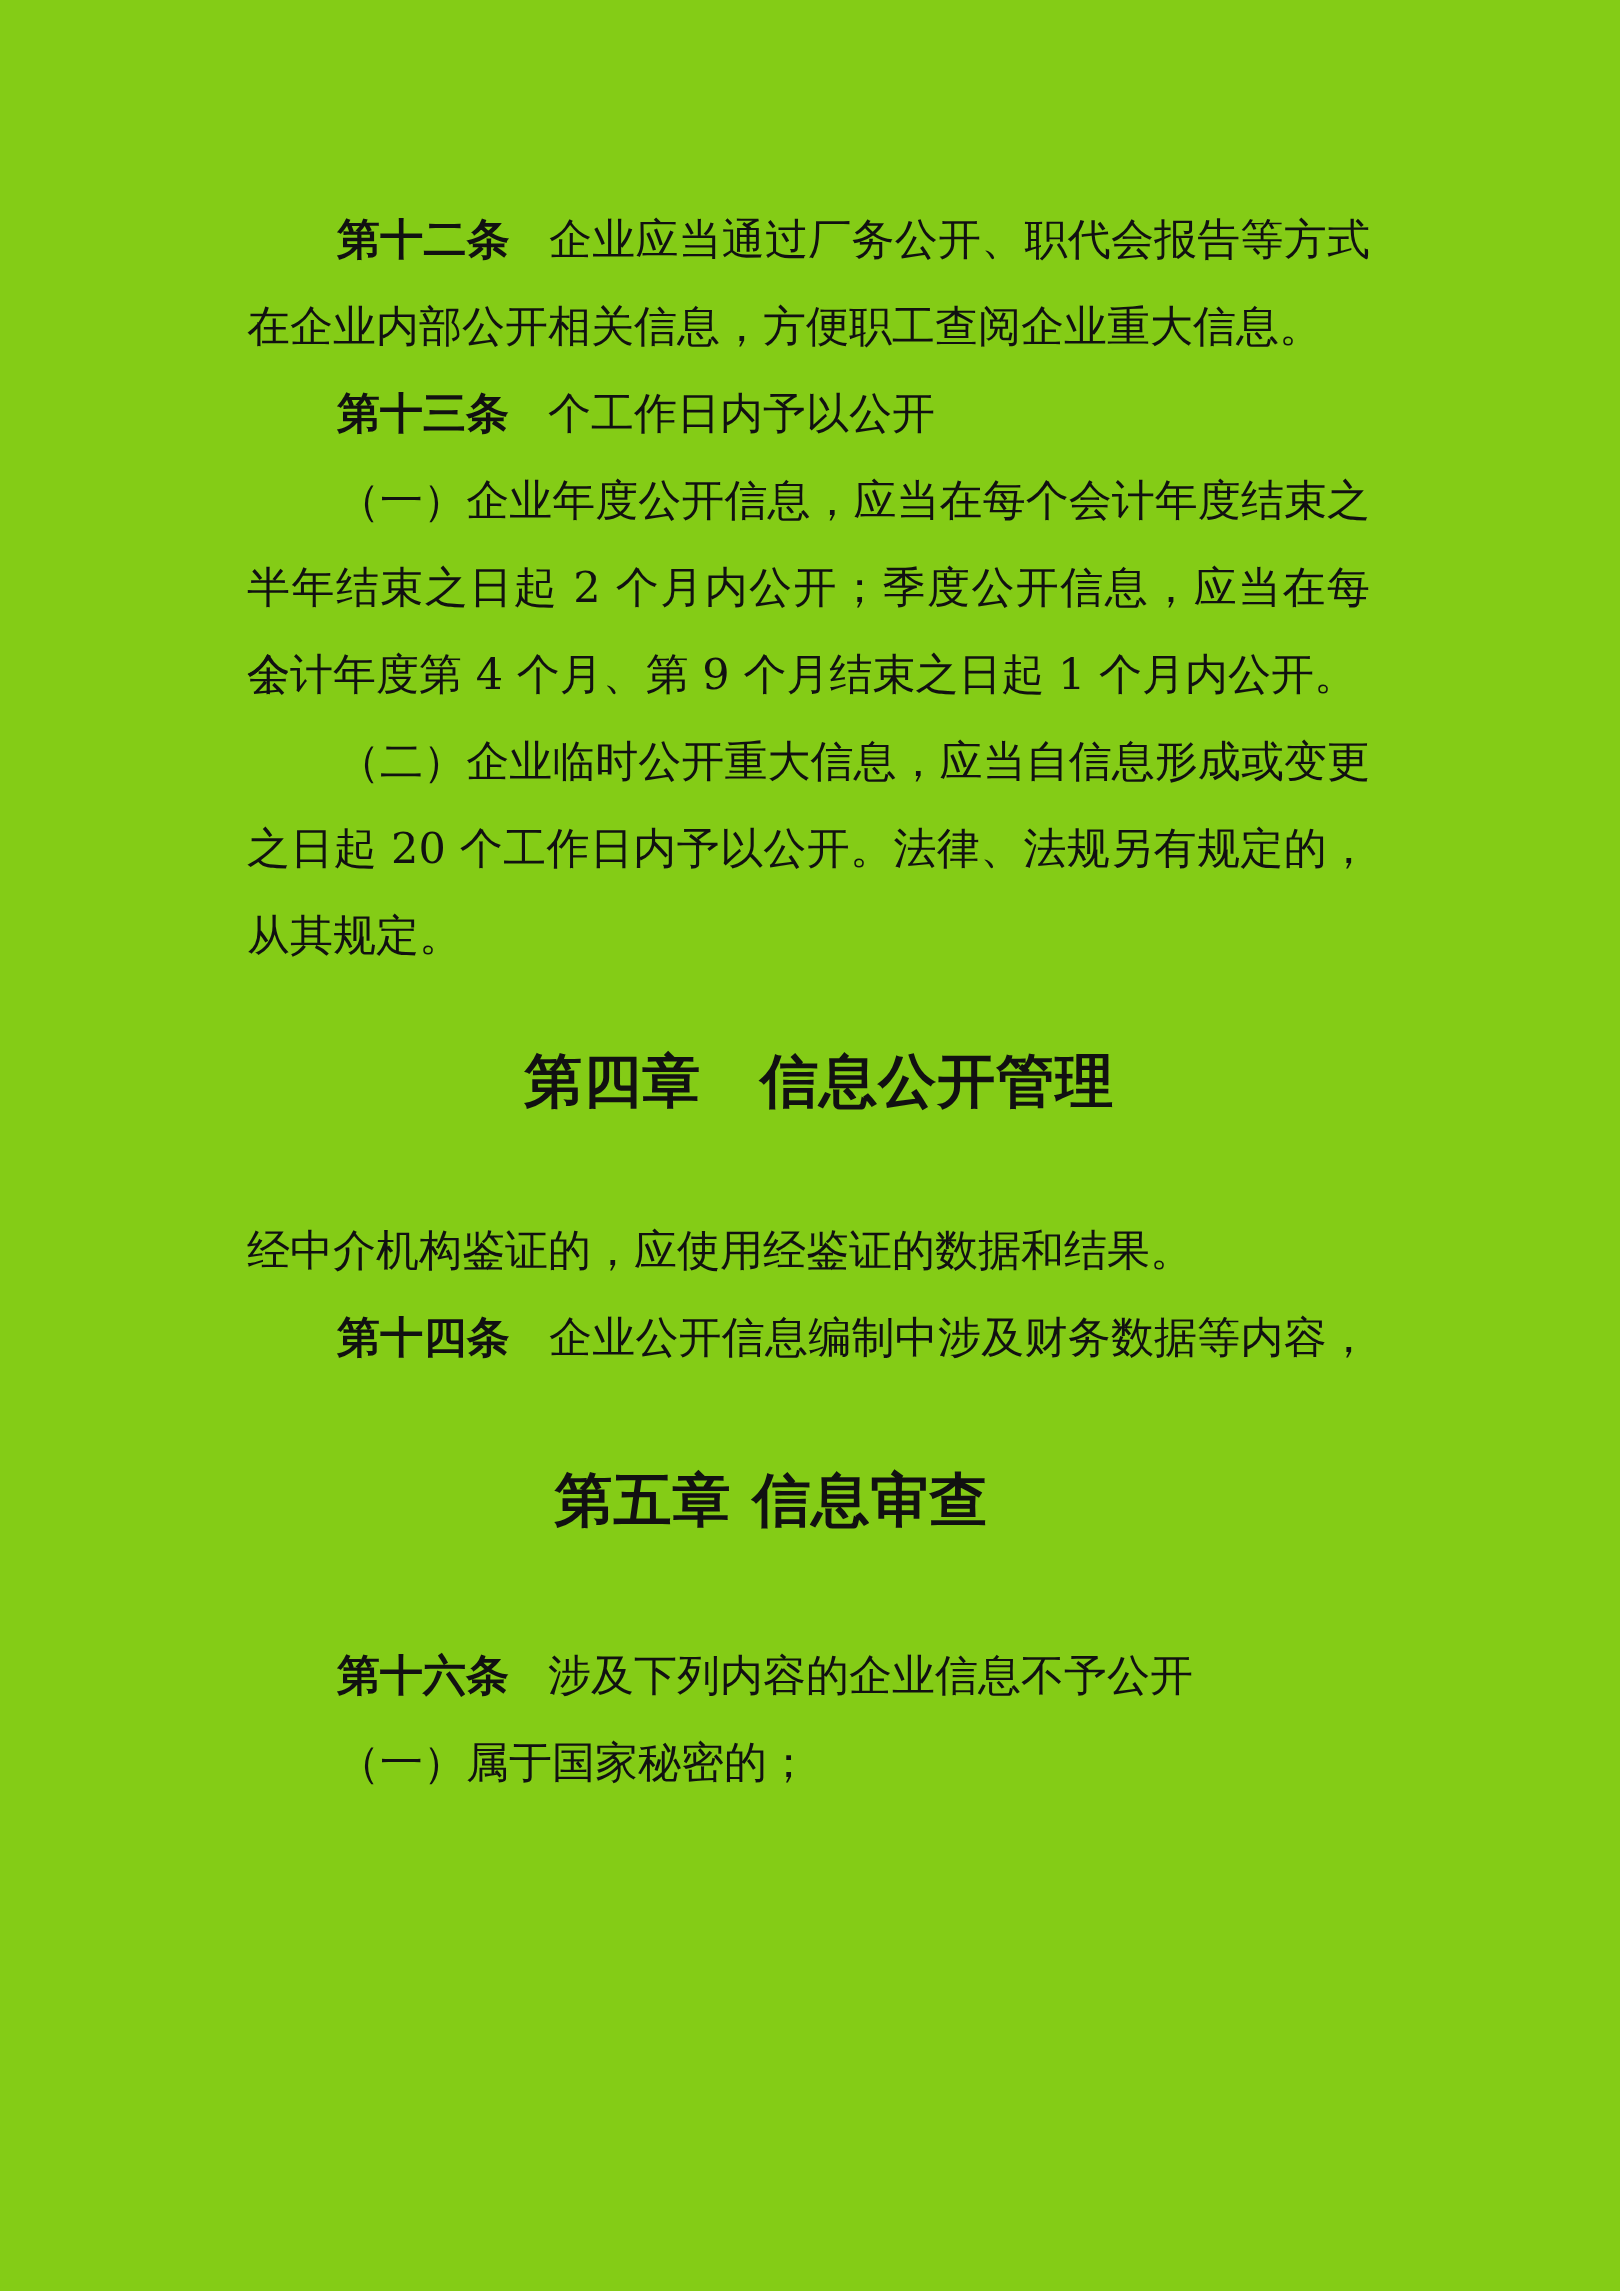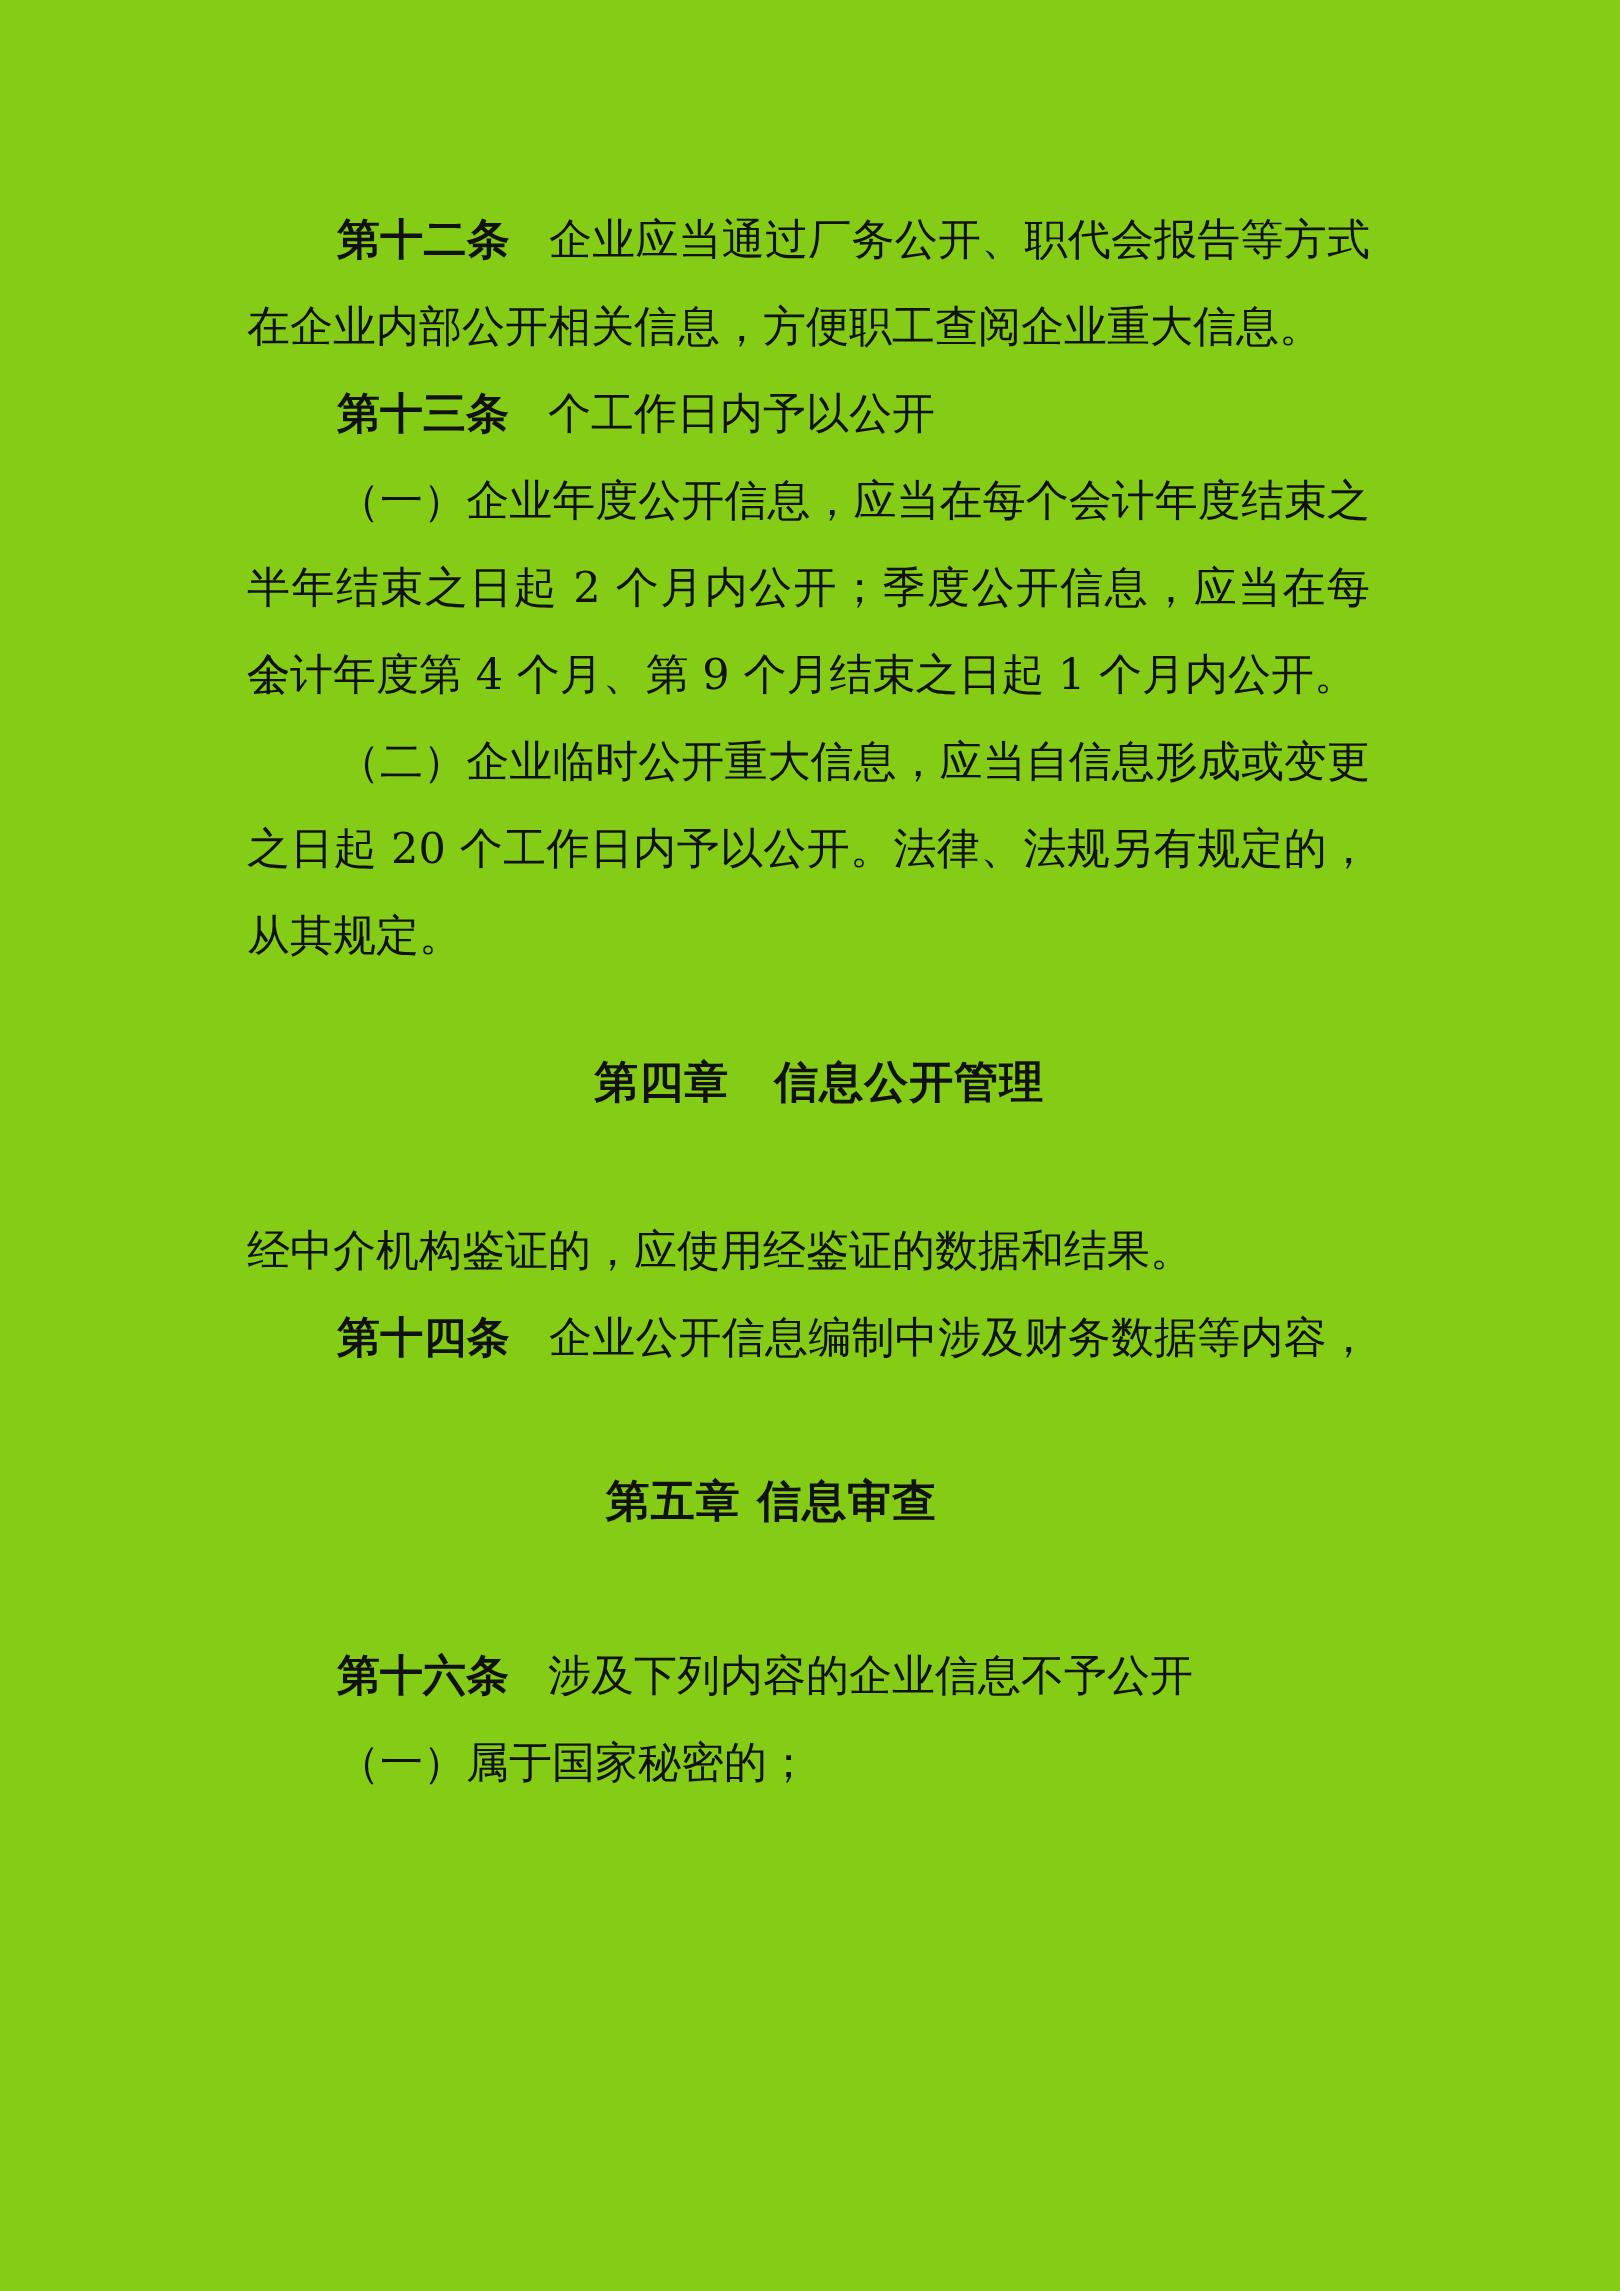--- a/index.html
+++ b/index.html
@@ -30,21 +30,21 @@
   .art-label{
     font-weight:bold;
     margin-right:39px;
   }
   .chapter{
     height:87px;
     line-height:87px;
     text-align:center;
     font-family:"DejaVu Sans","Liberation Sans",sans-serif;
     font-weight:bold;
-    font-size:44px;
+    font-size:58px;
     letter-spacing:1px;
   }
   .chapter.ch1{margin-top:59px;margin-bottom:82px;transform:translateX(10.8px);}
   .chapter.ch2{margin-top:76px;margin-bottom:88px;transform:translateX(-37px);text-align:center;}
 </style>
 </head>
 <body>
 
 <div class="page">
 

